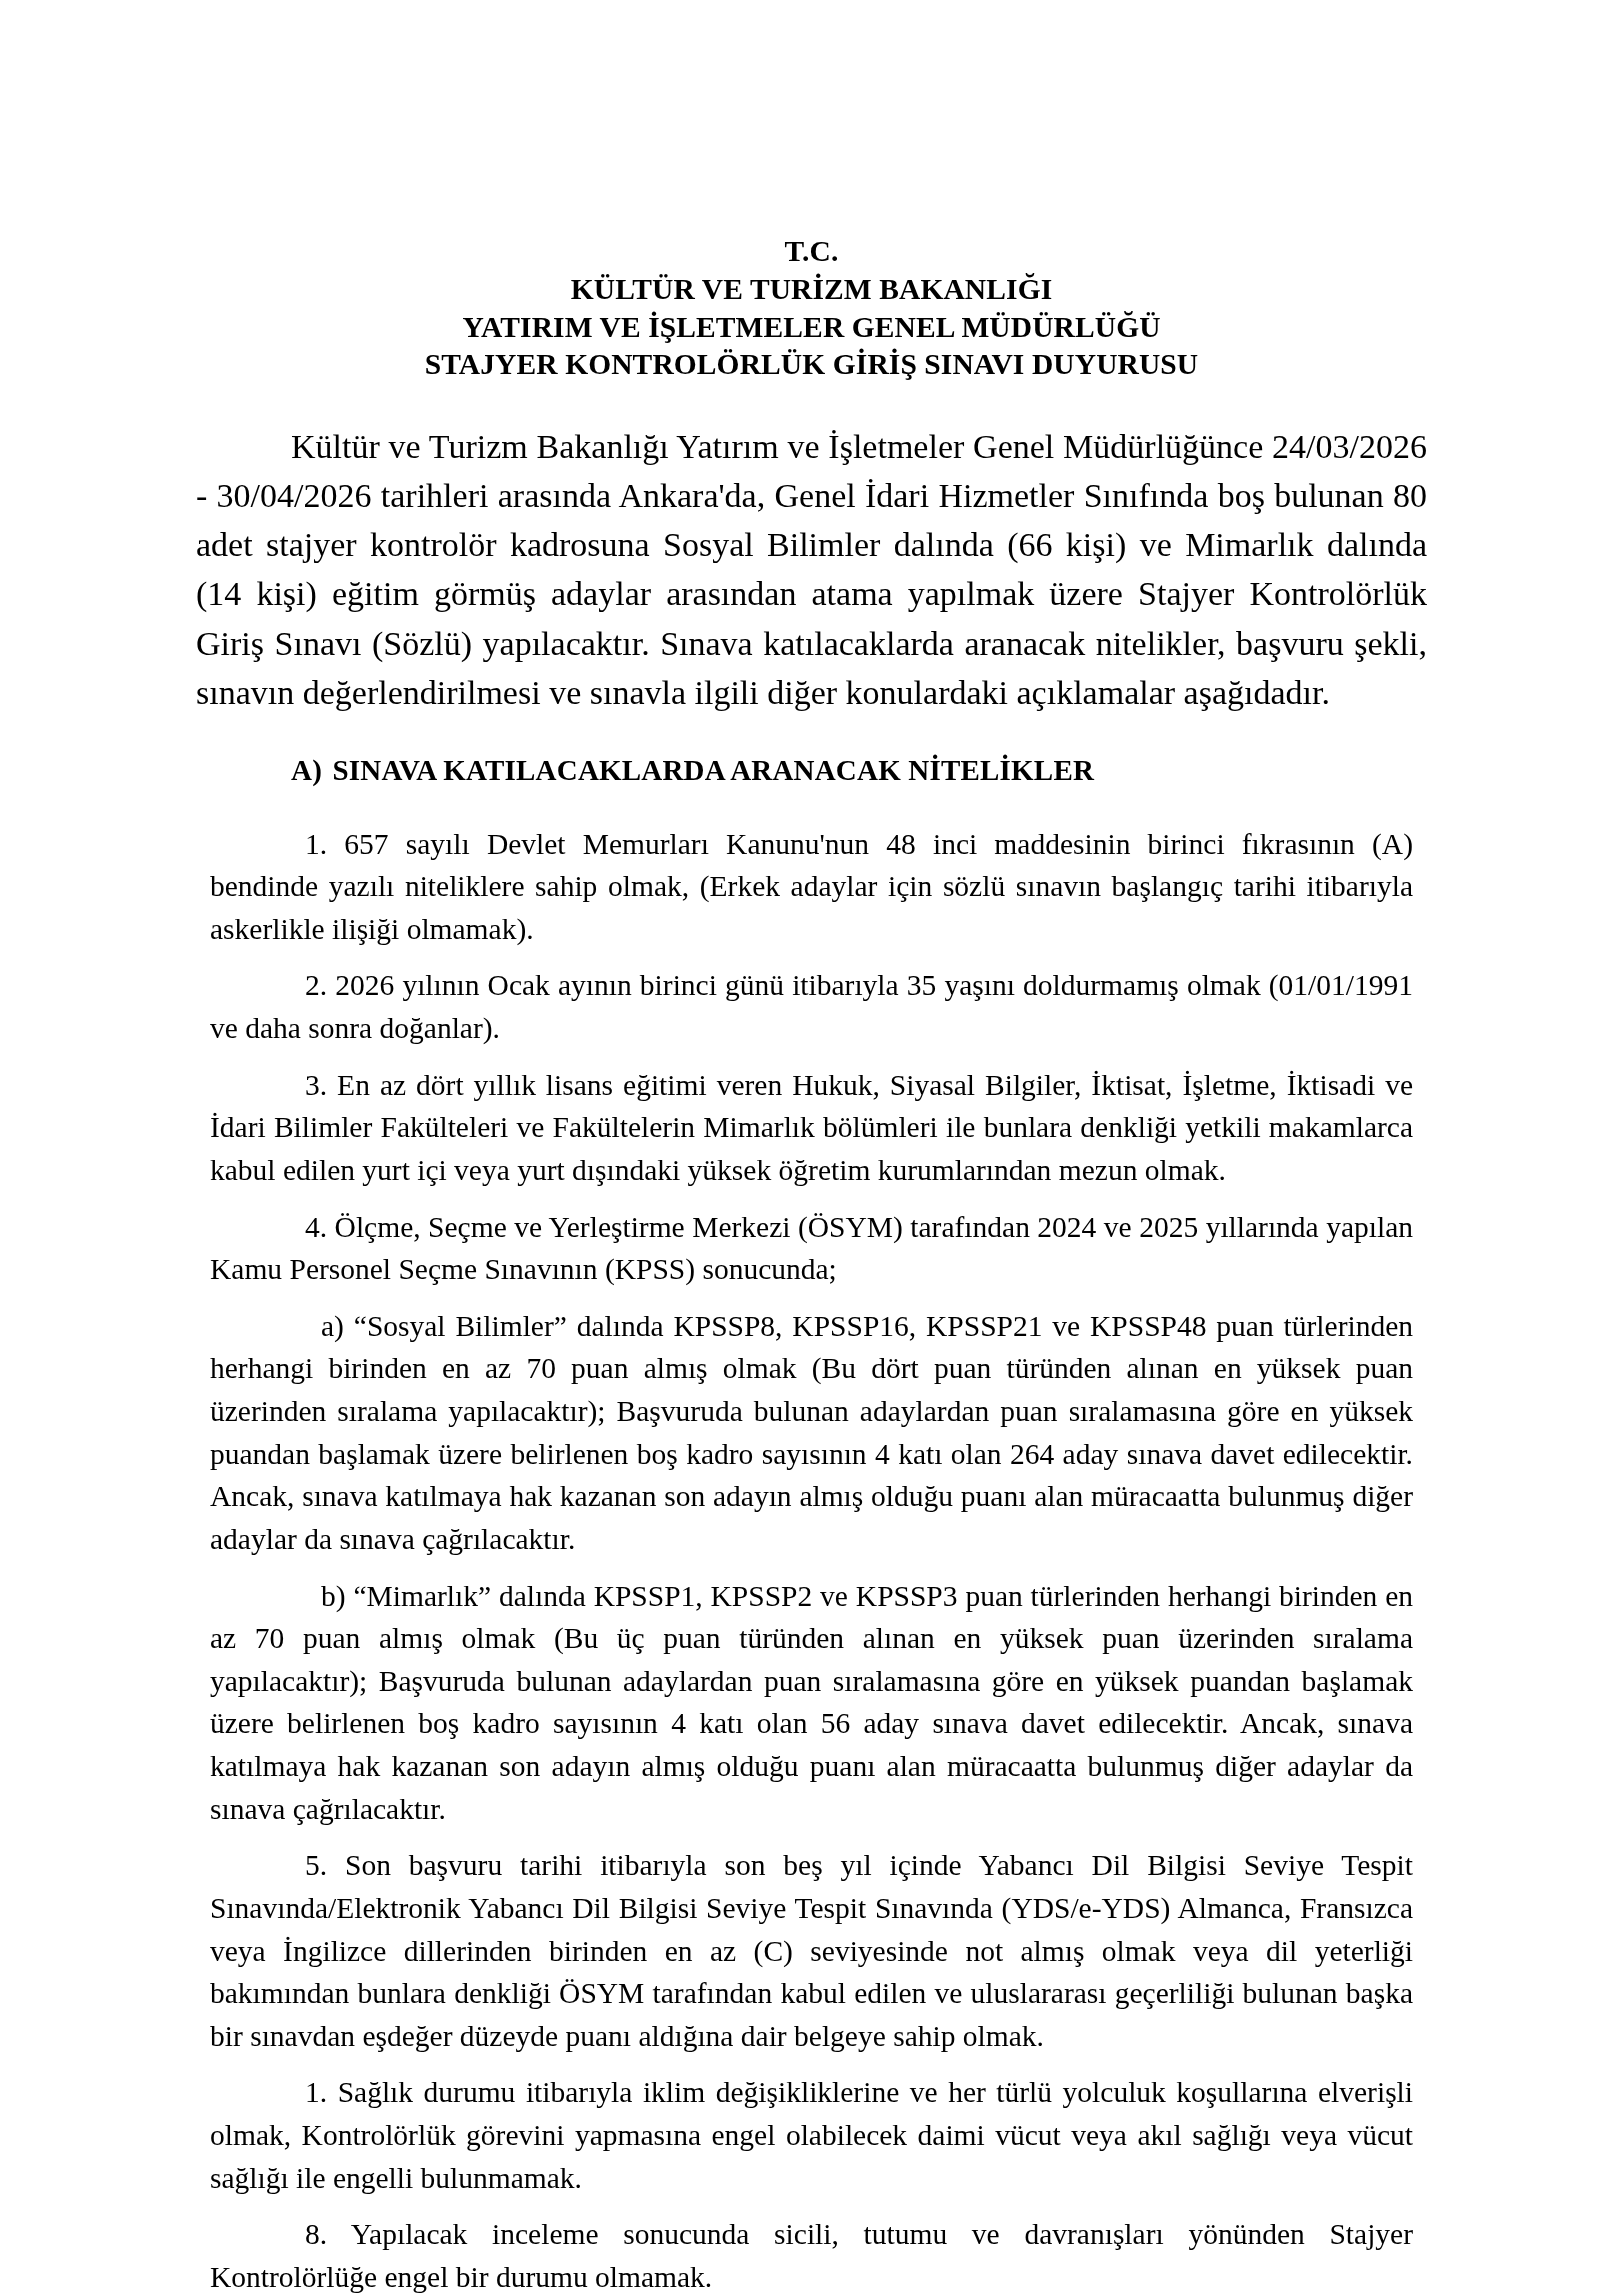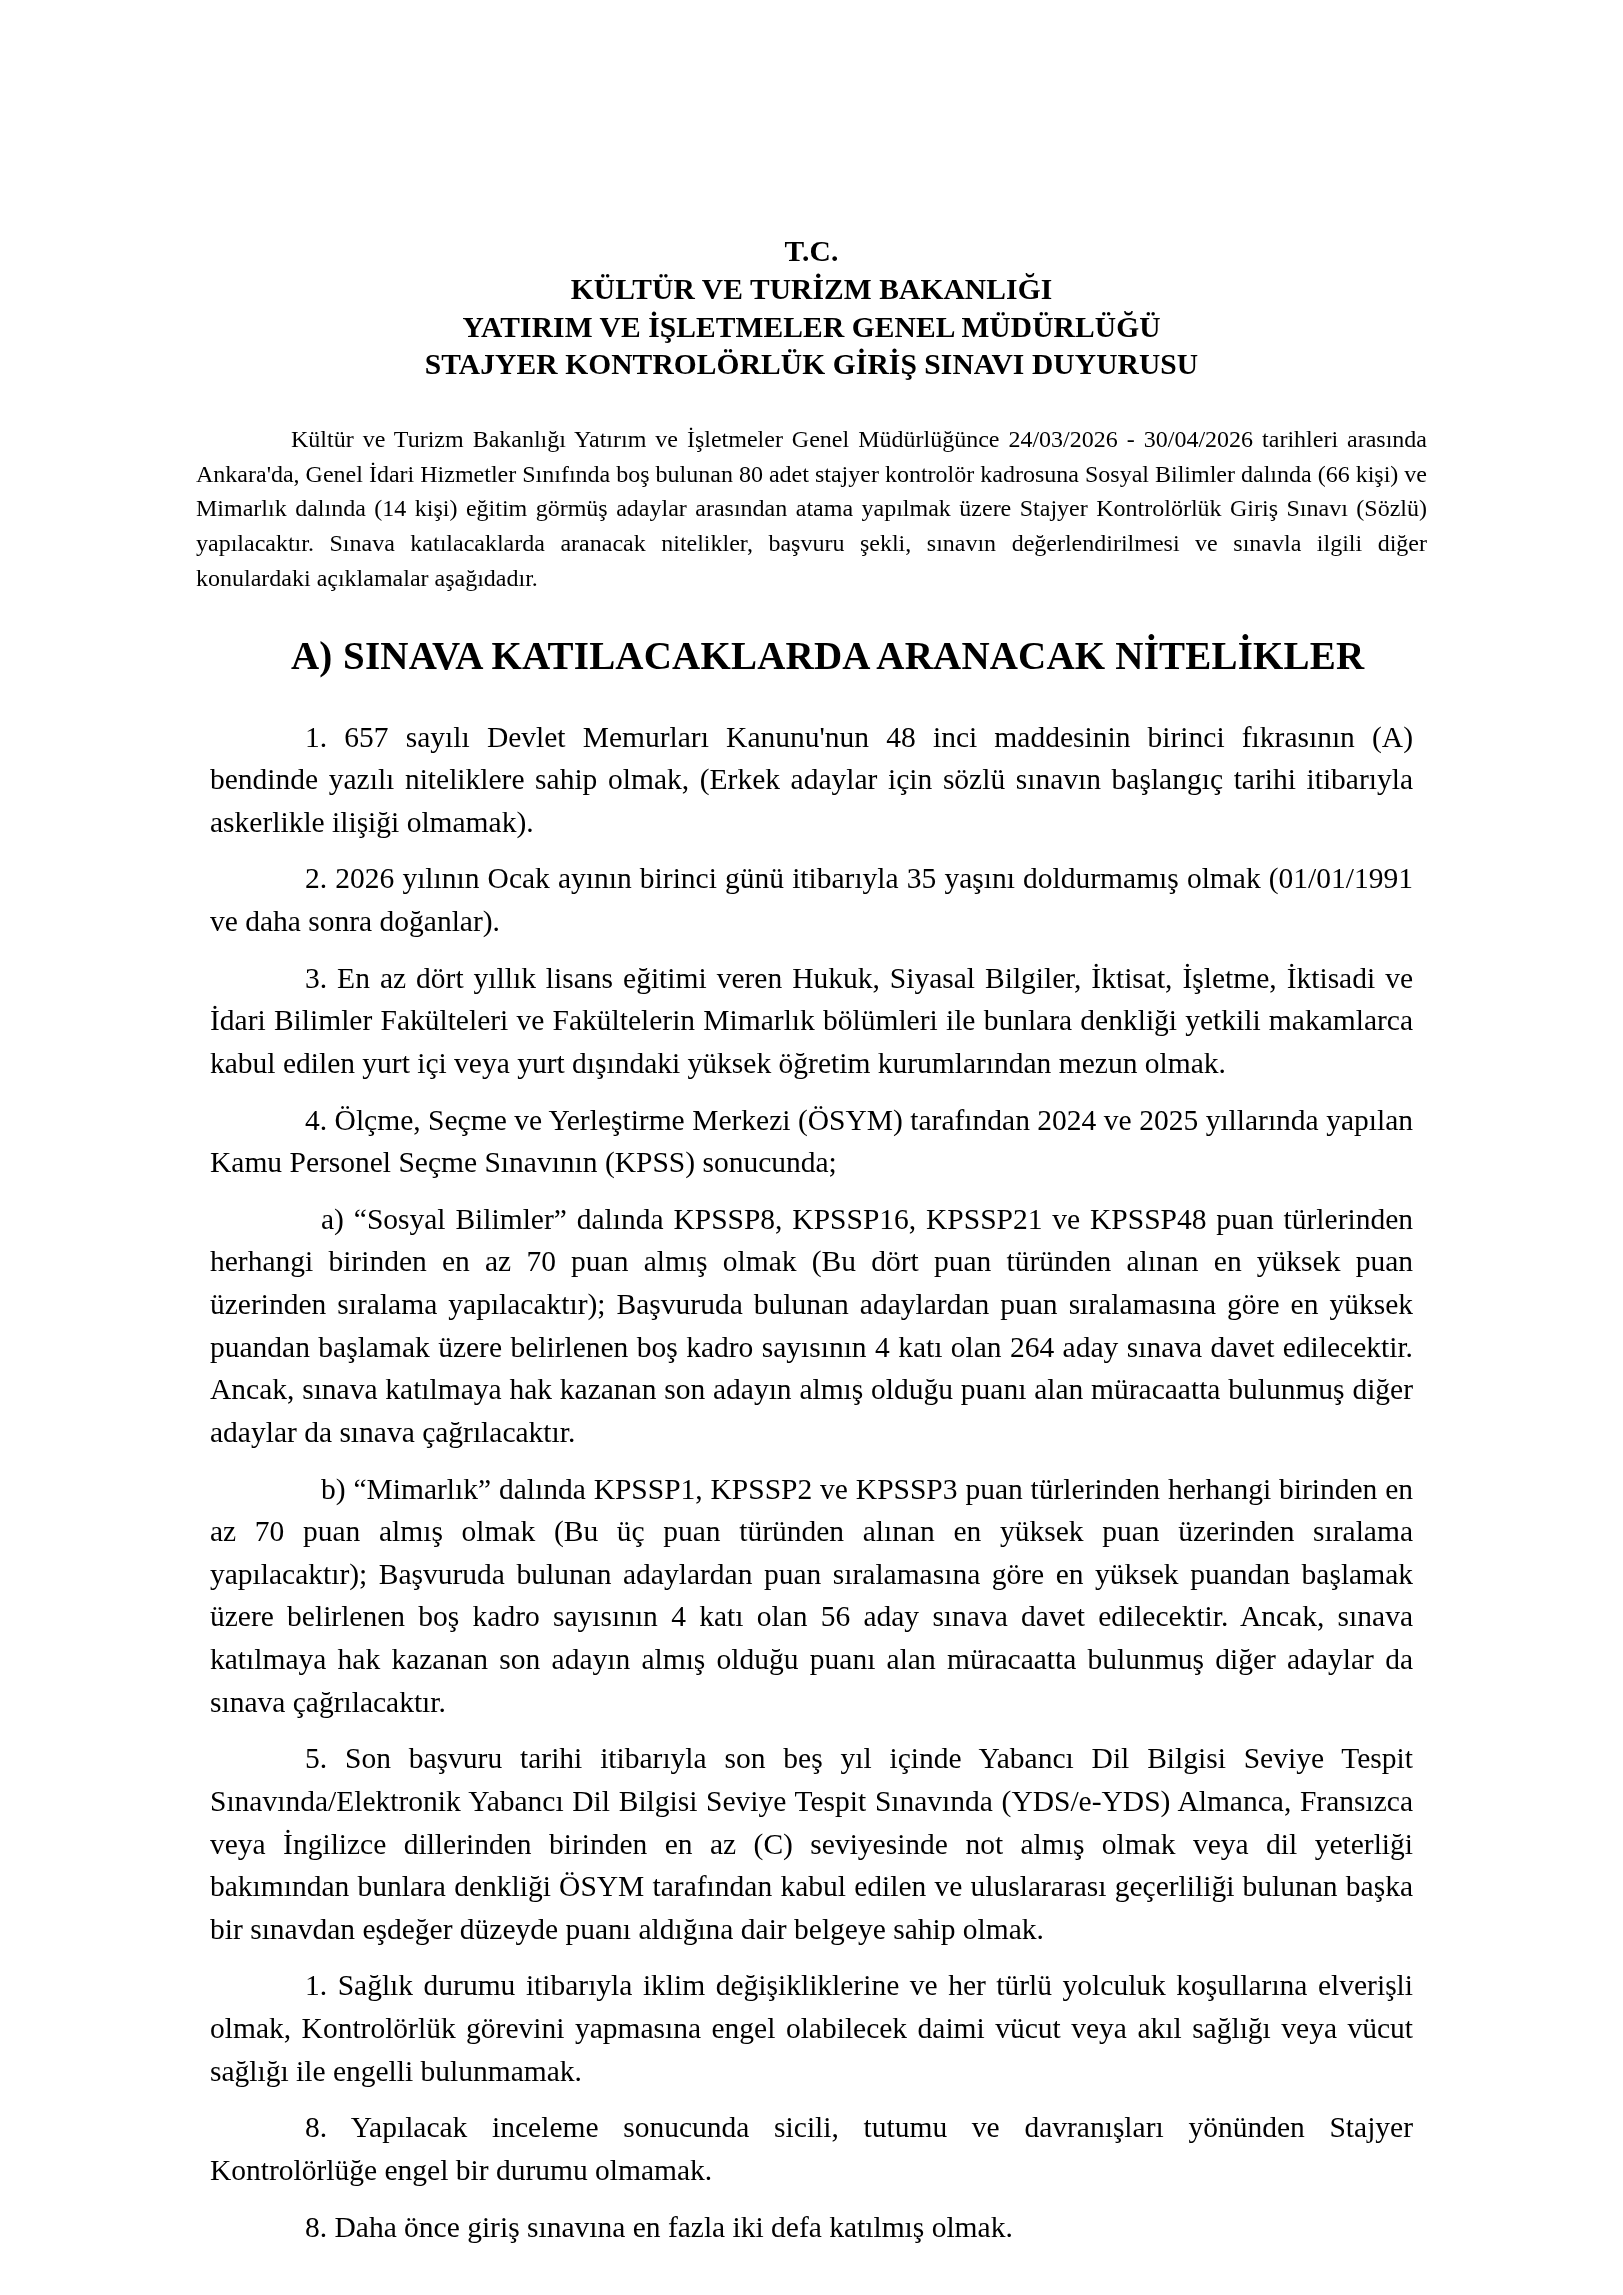--- a/index.html
+++ b/index.html
@@ -40,36 +40,36 @@
   }
 
   .title-line.lead {
     font-size: 29.5px;
     margin-top: 40px;
   }
 
   
   p.para {
     margin: 0;
-    font-size: 24px;
+    font-size: 34px;
     line-height: 1.445;
     text-align: justify;
     text-justify: inter-word;
     text-indent: 95px;
     hyphens: none;
   }
 
   p.para.intro {
     margin-bottom: 0;
   }
 
   
   .section-heading {
     font-weight: bold;
-    font-size: 39px;
+    font-size: 29px;
     line-height: 1.44;
     margin: 33px 0 31px 0;
     text-indent: 95px;
     letter-spacing: 0.2px;
   }
 
   .section-heading .letter {
     margin-right: 10.5px;
   }
 

